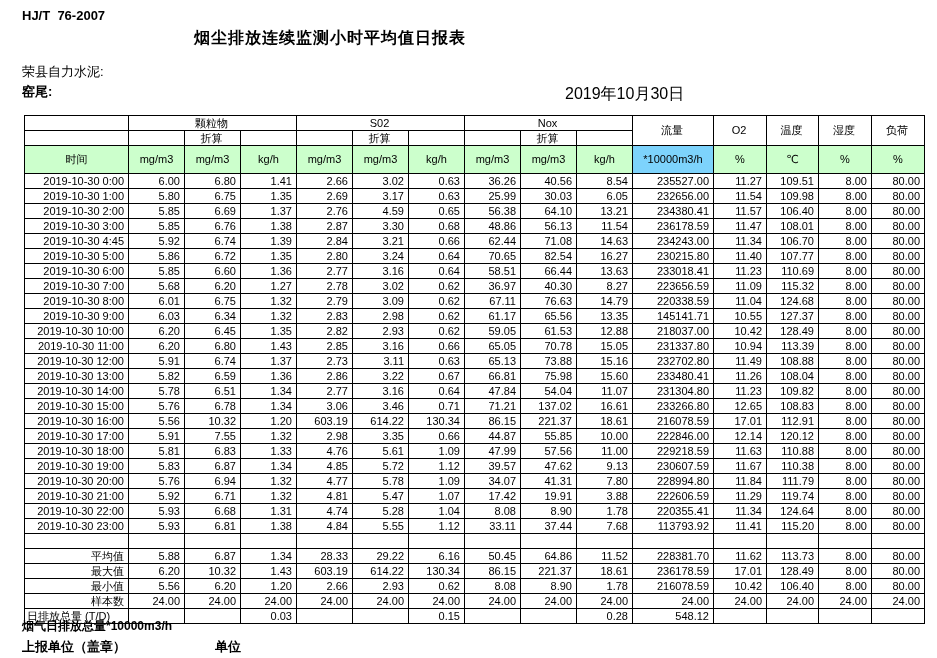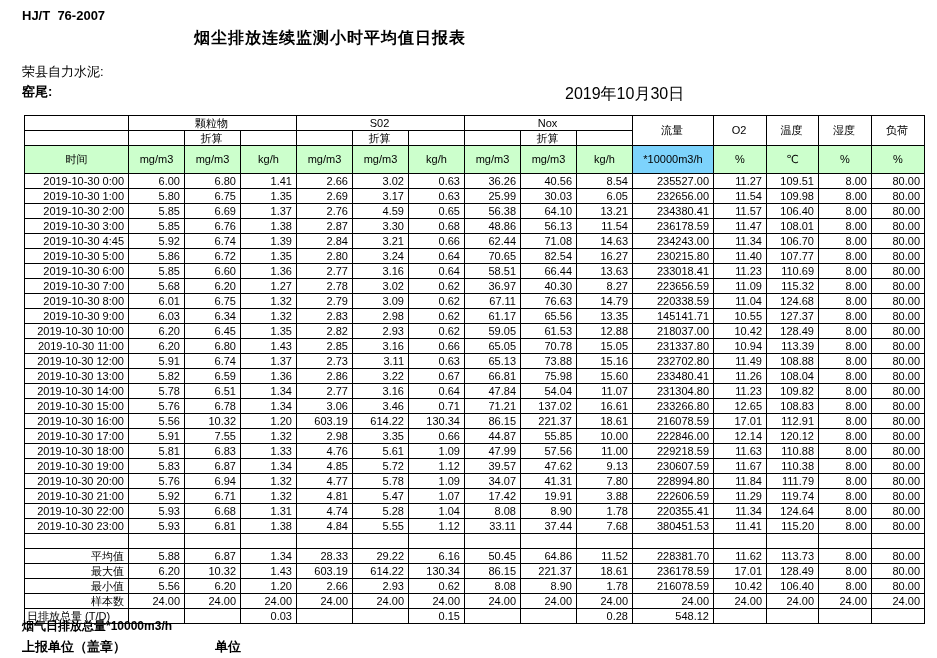--- a/index.html
+++ b/index.html
@@ -488,21 +488,21 @@
         <td class="num">2019-10-30 23:00</td>
         <td class="num">5.93</td>
         <td class="num">6.81</td>
         <td class="num">1.38</td>
         <td class="num">4.84</td>
         <td class="num">5.55</td>
         <td class="num">1.12</td>
         <td class="num">33.11</td>
         <td class="num">37.44</td>
         <td class="num">7.68</td>
-        <td class="num">380451.53</td>
+        <td class="num">113793.92</td>
         <td class="num o2">11.41</td>
         <td class="num">115.20</td>
         <td class="num">8.00</td>
         <td class="num">80.00</td>
       </tr>
       <tr>
         <td></td>
         <td></td>
         <td></td>
         <td></td>

